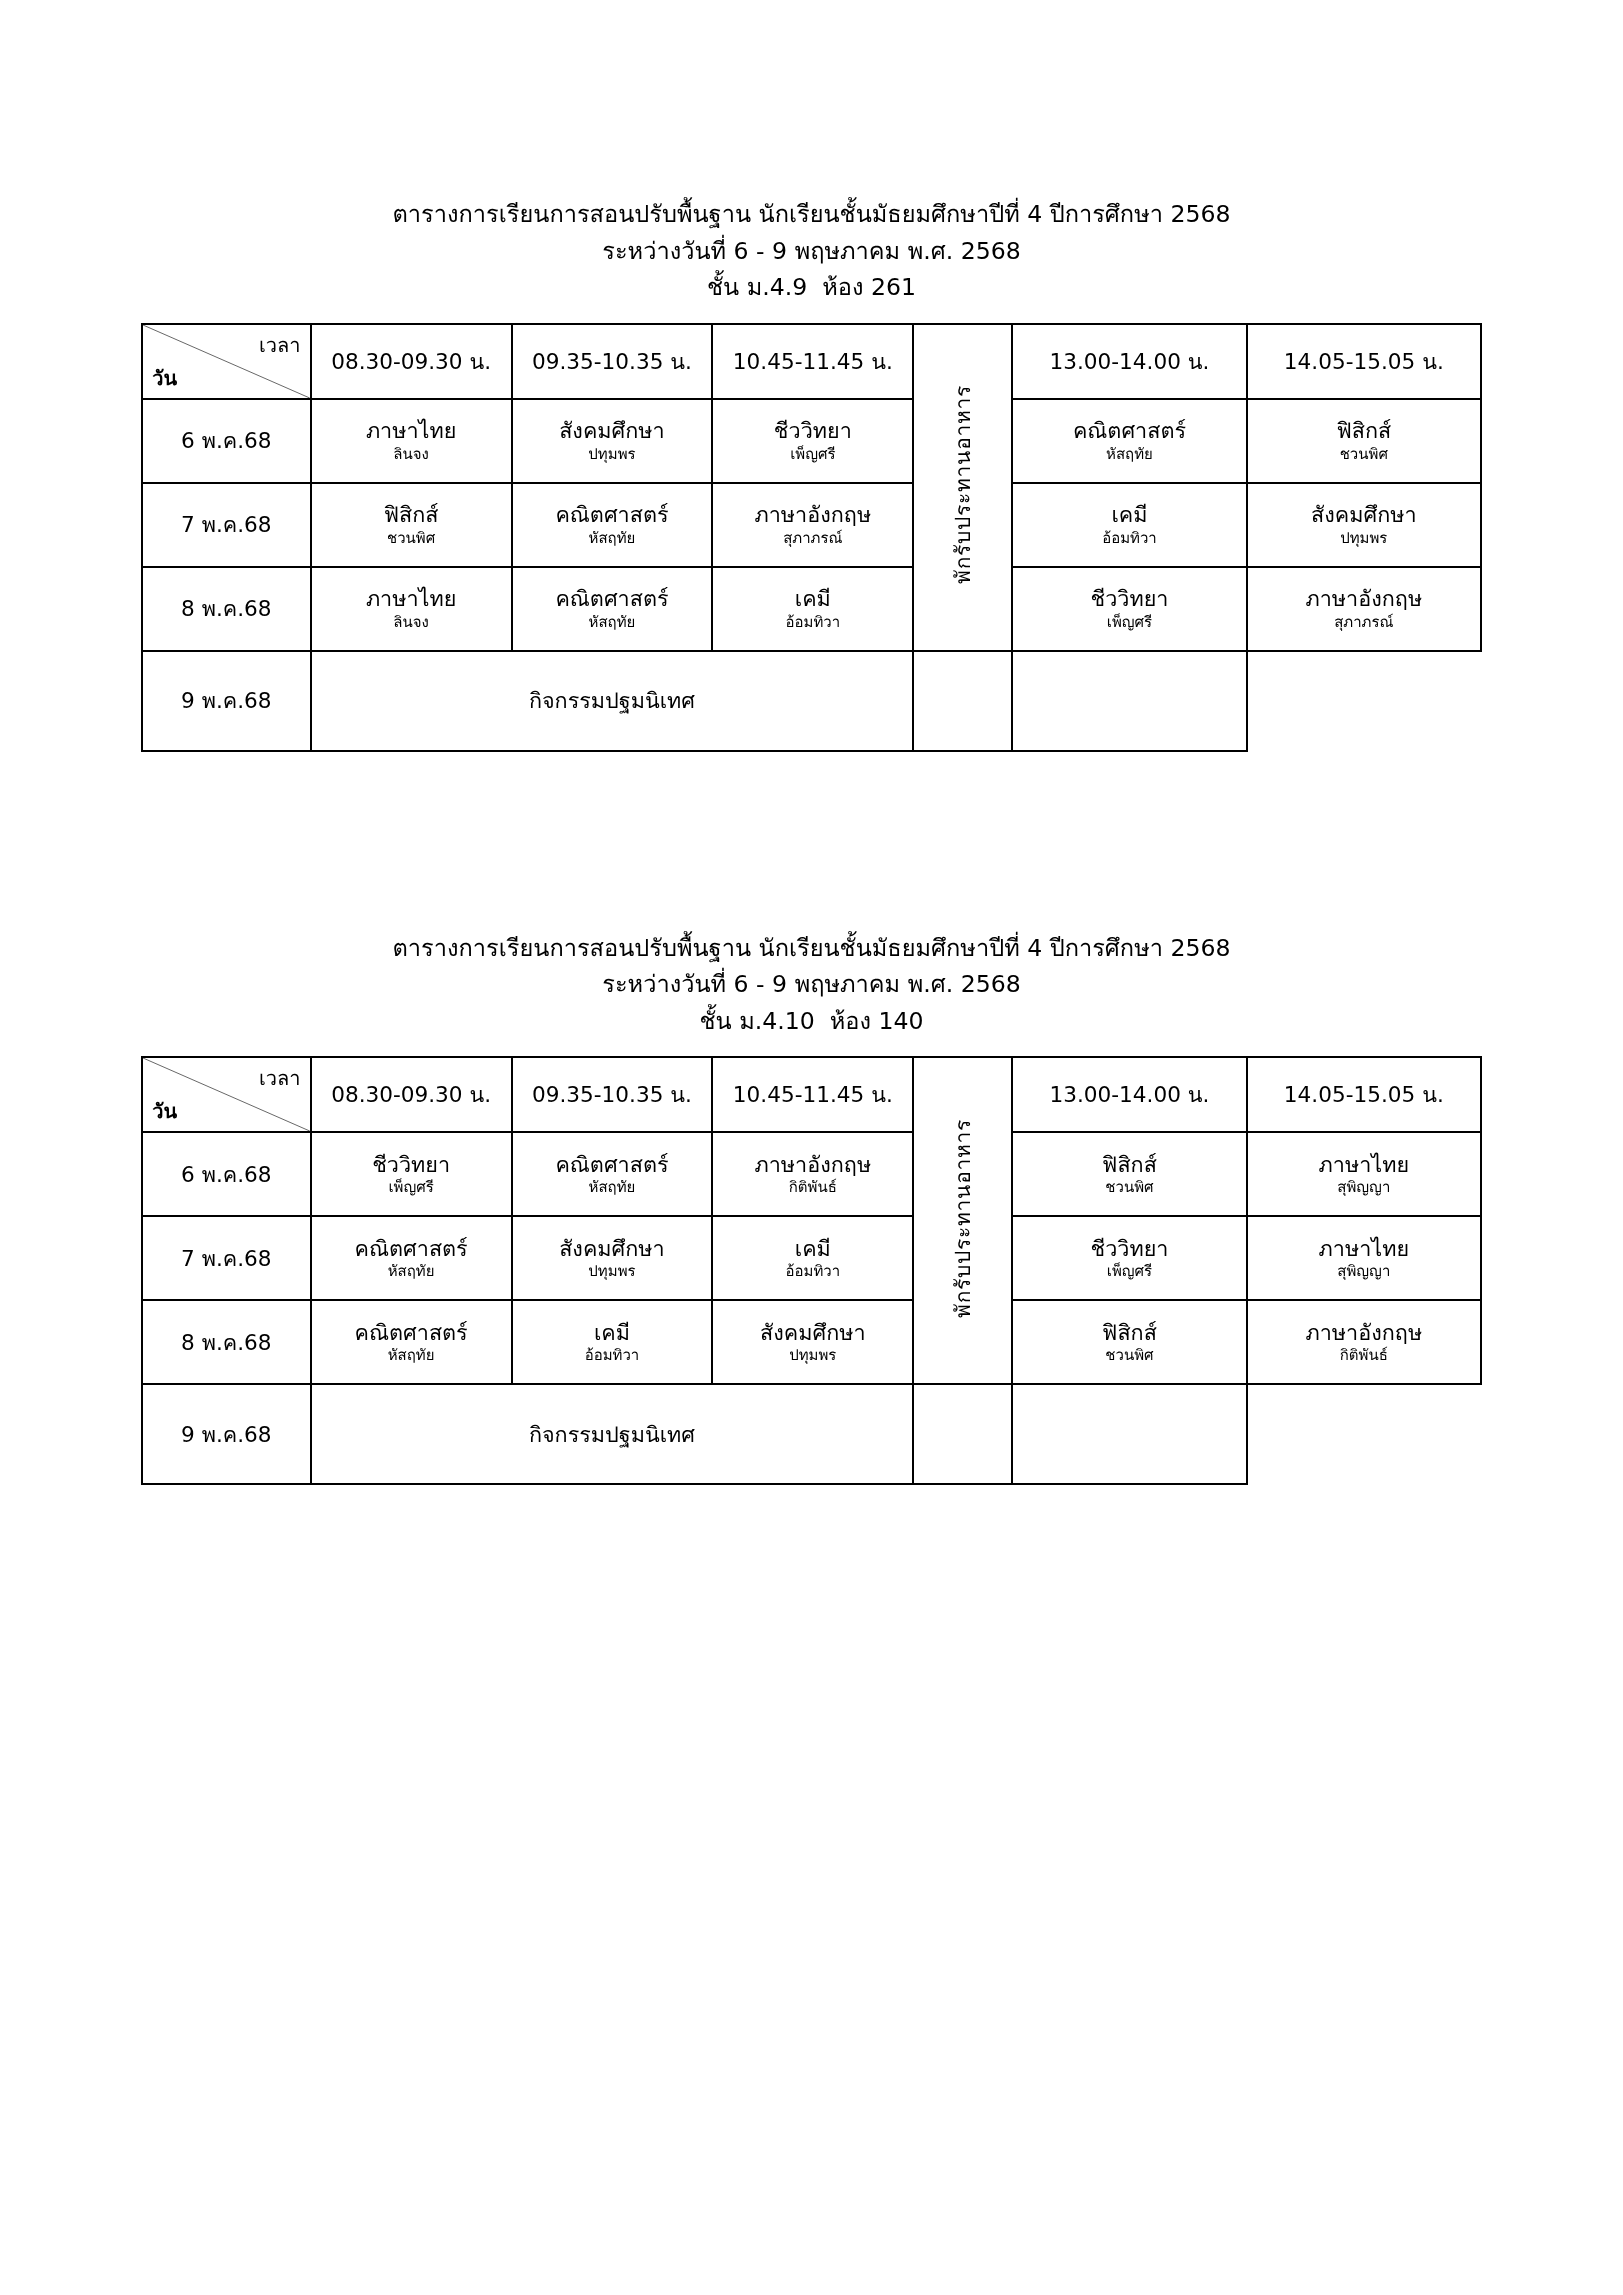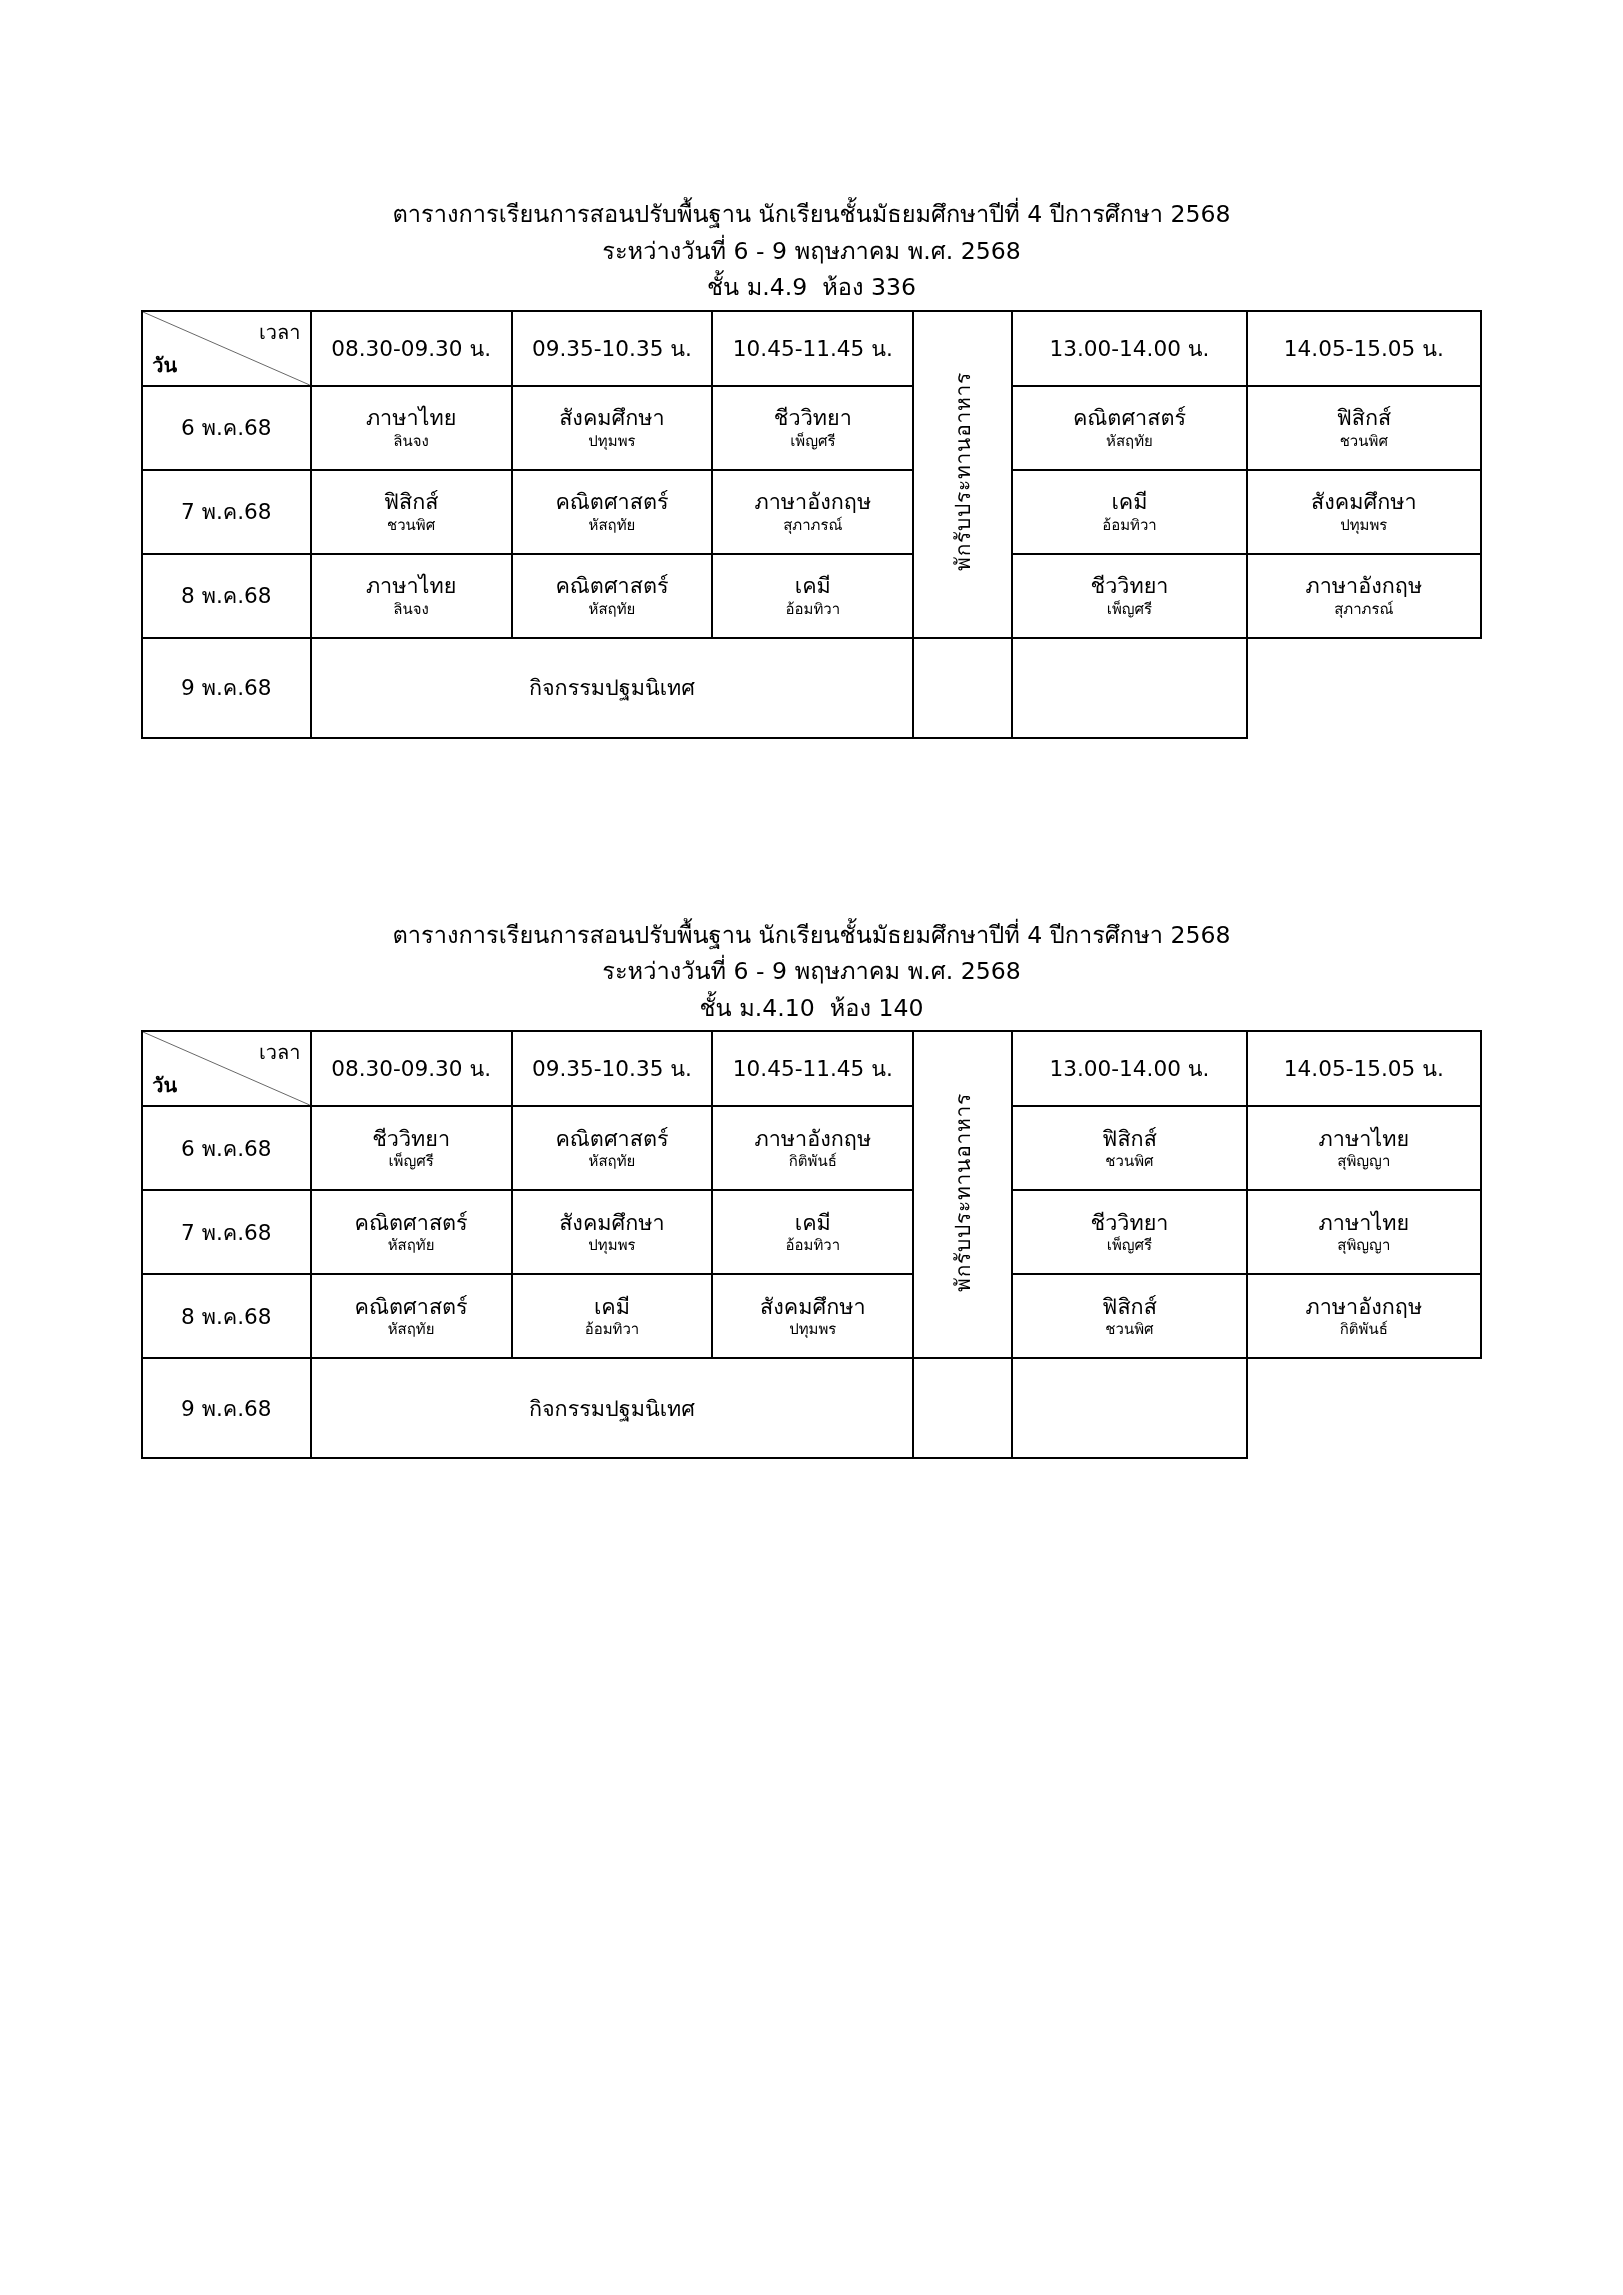--- a/index.html
+++ b/index.html
@@ -28,21 +28,21 @@
   .titles {
     text-align: center;
     font-size: 23.6px;
     line-height: 1.55;
   }
   .titles .line {
     display: block;
     white-space: pre;
   }
   table.sched {
-    margin-top: 4px;
+    margin-top: 17px;
     border-collapse: collapse;
     width: 100%;
     table-layout: fixed;
   }
   table.sched td, table.sched th {
     border: 2px solid #000000;
     text-align: center;
     vertical-align: middle;
     font-size: 21.6px;
     font-weight: normal;
@@ -121,21 +121,21 @@
 </style>
 </head>
 <body>
 
 <div class="page">
 
   <div class="schedule-block">
     <div class="titles">
       <span class="line">ตารางการเรียนการสอนปรับพื้นฐาน นักเรียนชั้นมัธยมศึกษาปีที่ 4 ปีการศึกษา 2568</span>
       <span class="line">ระหว่างวันที่ 6 - 9 พฤษภาคม พ.ศ. 2568</span>
-      <span class="line">ชั้น ม.4.9  ห้อง 336</span>
+      <span class="line">ชั้น ม.4.9  ห้อง 261</span>
     </div>
 
     <table class="sched">
       <colgroup>
         <col class="col-day">
           <col class="col-p1">
           <col class="col-p2">
           <col class="col-p3">
         <col class="col-break">
           <col class="col-p4">

